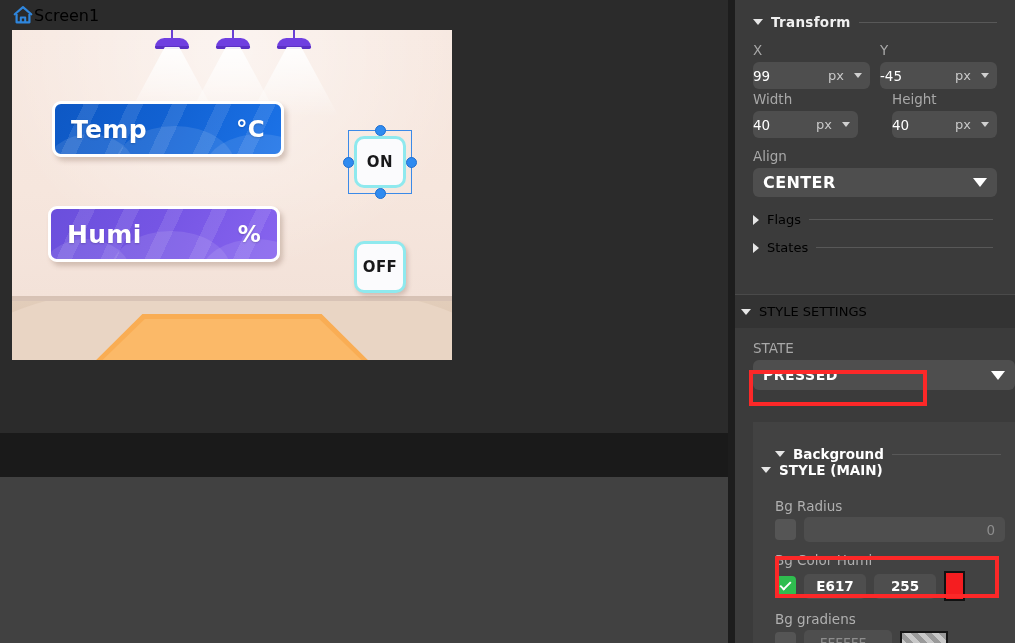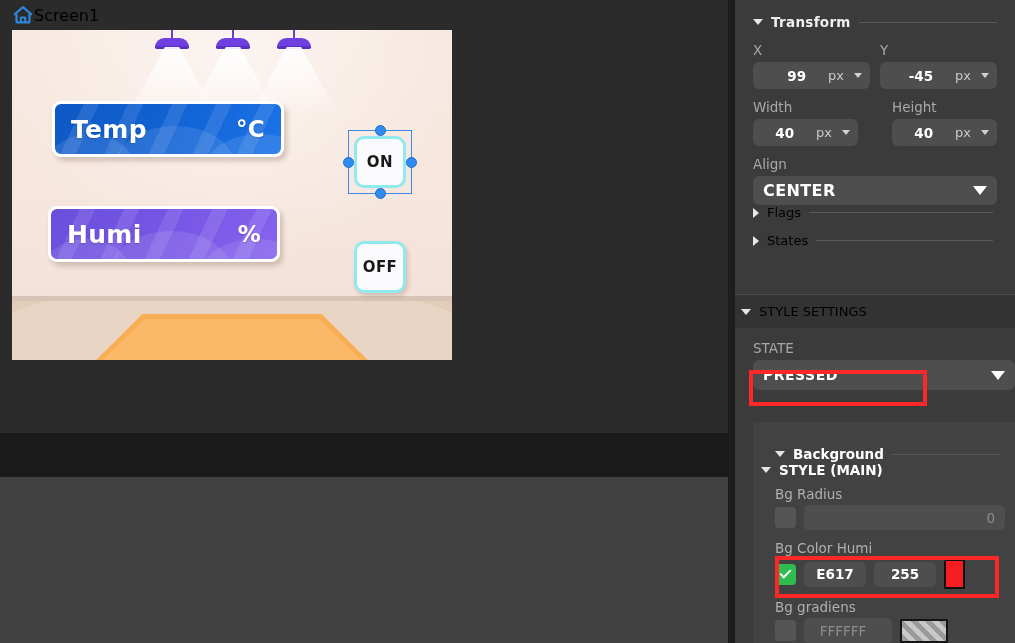--- a/index.html
+++ b/index.html
@@ -319,23 +319,22 @@
     height: 27px;
     background: #4e4e4e;
     border-radius: 6px;
     display: flex;
     align-items: center;
     box-sizing: border-box;
     padding: 0 6px 0 0;
   }
   .num-value {
     flex: 1 1 auto;
-    text-align: right;
     color: #ffffff;
-    font-weight: 700;
+    font-weight: 400;
     font-size: 13.5px;
     padding-right: 22px;
   }
   .num-unit {
     color: #c9c9c9;
     font-size: 13px;
     font-weight: 400;
     padding-right: 10px;
   }
   .mini-caret {
@@ -448,21 +447,21 @@
     display: flex;
     align-items: center;
     gap: 8px;
     color: #ffffff;
     font-weight: 700;
     font-size: 13.5px;
     padding-left: 22px;
     padding-right: 14px;
     margin-top: 14px;
   }
-  .prop-group { padding-left: 22px; padding-right: 10px; margin-top: 8px; }
+  .prop-group { padding-left: 22px; padding-right: 10px; margin-top: 20px; }
   .prop-label { color: #b0b0b0; font-size: 13.5px; margin-bottom: 3px; }
   .prop-row { display: flex; align-items: center; gap: 8px; }
 
   .chk {
     width: 21px; height: 21px;
     border-radius: 4px;
     background: #555555;
     flex: 0 0 auto;
   }
   .chk.on {
@@ -627,21 +626,21 @@
         <div class="col">
           <div class="field-label">Y</div>
           <div class="num-field">
             <span class="num-value">-45</span>
             <span class="num-unit">px</span>
             <span class="mini-caret"></span>
           </div>
         </div>
       </div>
 
-      <div class="row2" style="margin-top:10px;gap:34px;">
+      <div class="row2" style="margin-top:2px;gap:34px;">
         <div class="col">
           <div class="field-label">Width</div>
           <div class="num-field">
             <span class="num-value">40</span>
             <span class="num-unit">px</span>
             <span class="mini-caret"></span>
           </div>
         </div>
         <div class="col">
           <div class="field-label">Height</div>
@@ -654,21 +653,21 @@
       </div>
 
       <div style="margin-top:10px;">
         <div class="field-label">Align</div>
         <div class="select-field">
           <span>CENTER</span>
           <span class="big-caret"></span>
         </div>
       </div>
 
-      <div class="collapsed-row" style="">
+      <div class="collapsed-row" style="margin-top:15px;">
         <span class="tri-right"></span>
         <span>Flags</span>
         <span class="rule"></span>
       </div>
 
       <div class="collapsed-row" style="margin-top:13px;">
         <span class="tri-right"></span>
         <span>States</span>
         <span class="rule"></span>
       </div>

